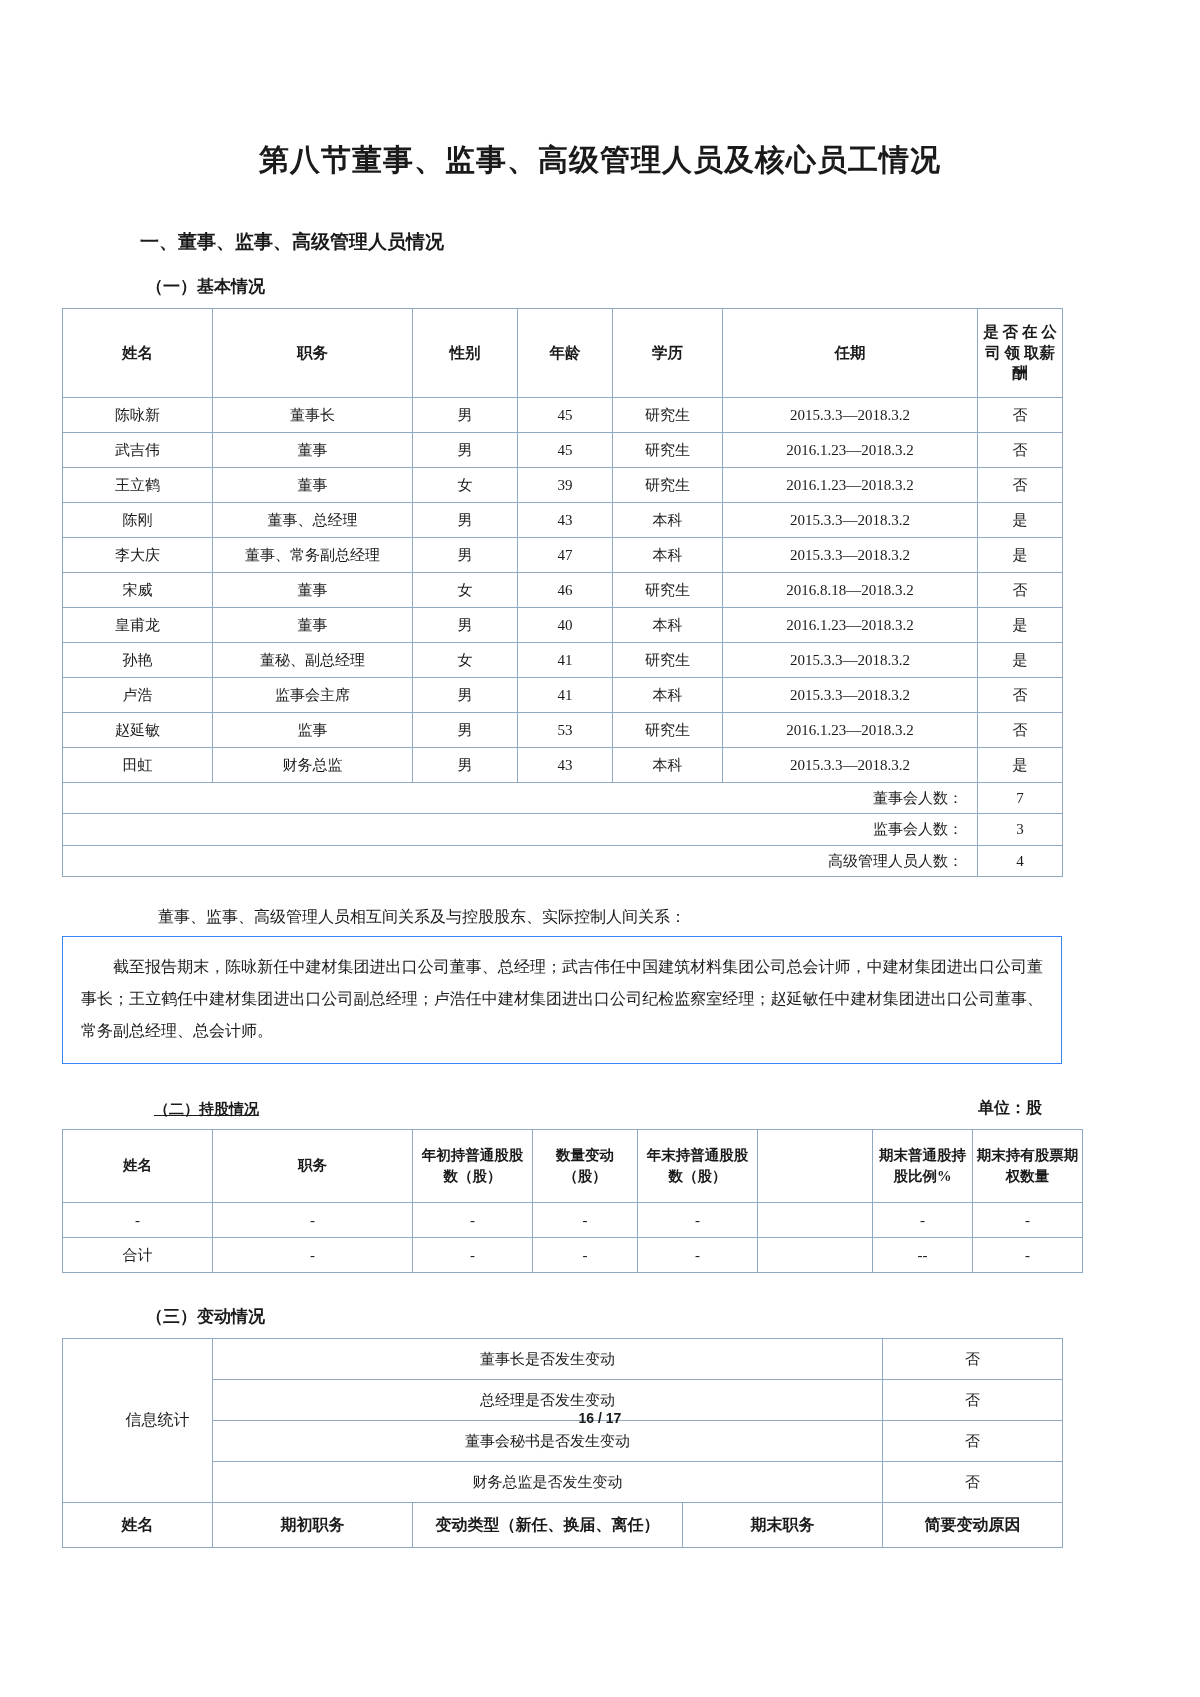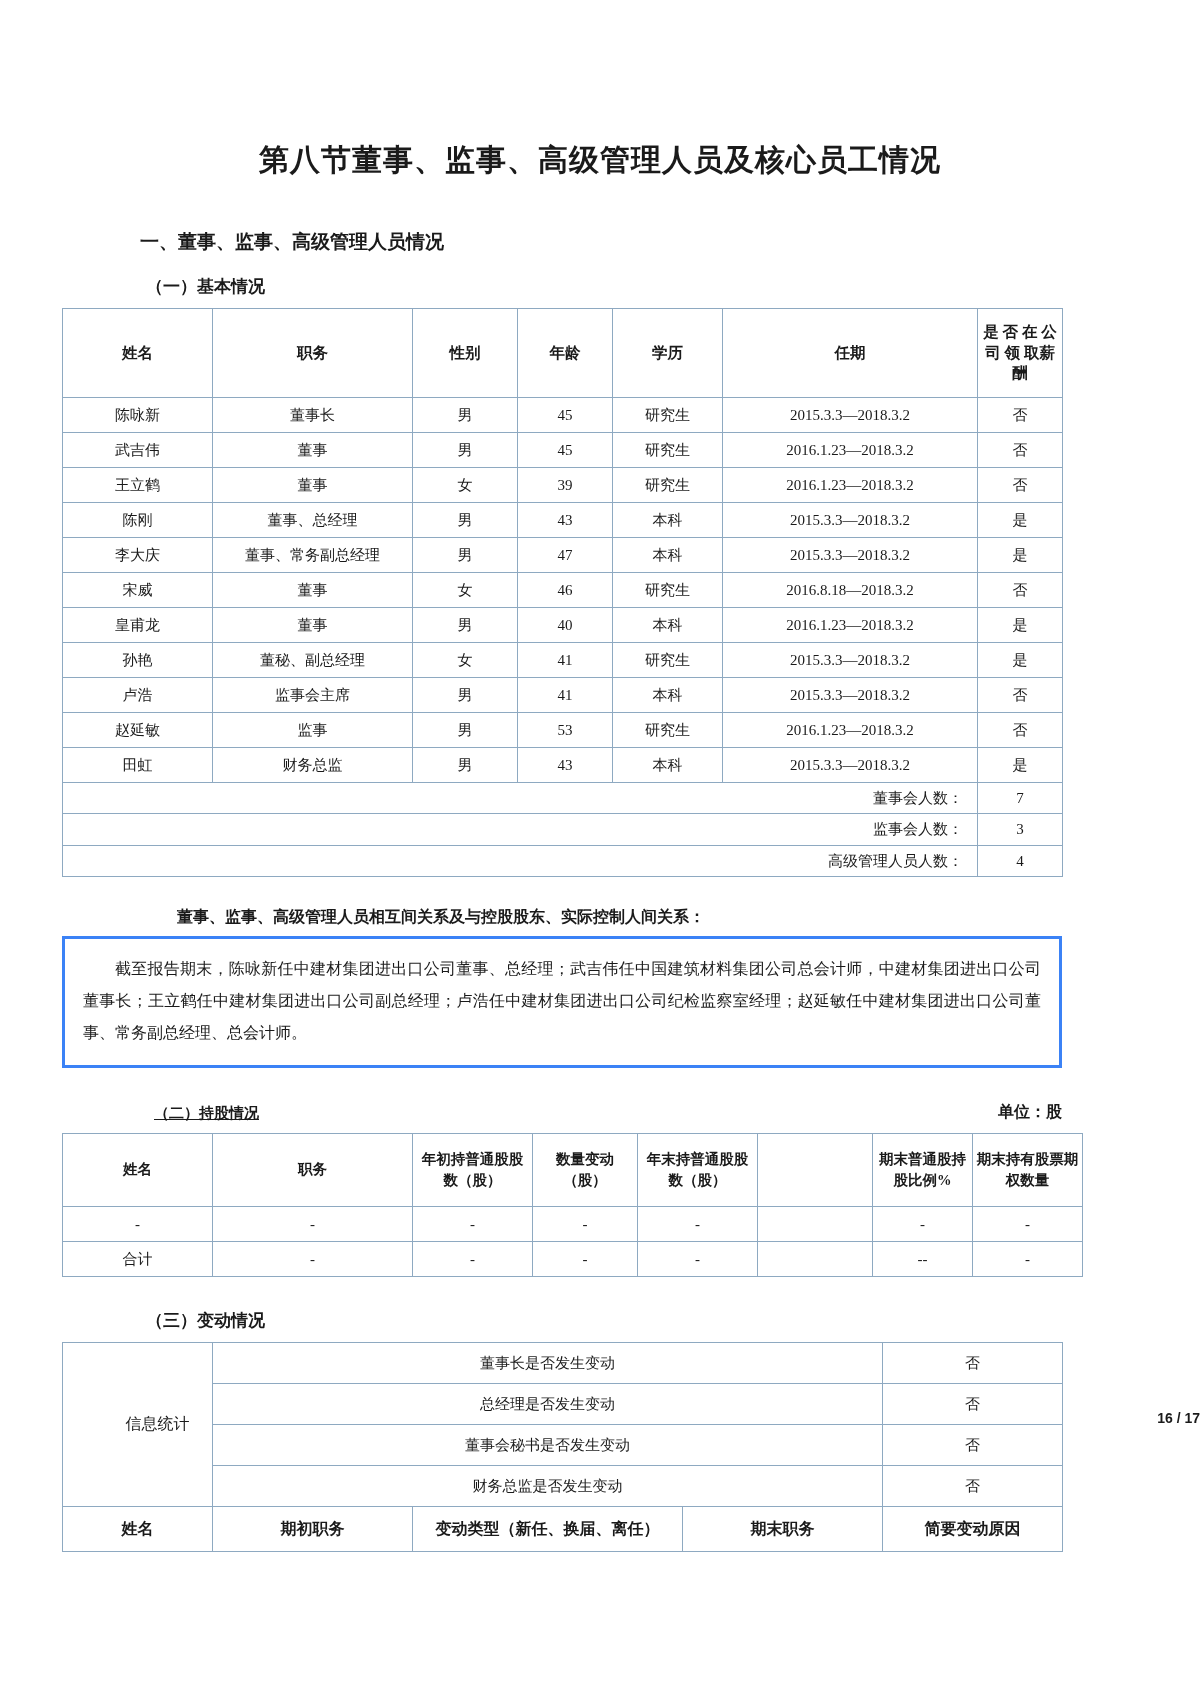--- a/index.html
+++ b/index.html
@@ -62,25 +62,25 @@
     height: 78px;
   }
   .row-cell { height: 24px; }
   .sum-label {
     text-align: right;
     padding-right: 14px;
     font-weight: normal;
   }
   .note-line {
     font-size: 16px;
-    font-weight: bold;
-    margin: 30px 0 8px 77px;
+    font-weight: normal;
+    margin: 30px 0 8px 58px;
   }
   .para-box {
-    border: 3px solid #3b82f6;
+    border: 1px solid #3b82f6;
     width: 1000px;
     margin-left: -38px;
     box-sizing: border-box;
     padding: 14px 18px 16px 18px;
     font-size: 16px;
     line-height: 2.0;
     text-align: justify;
   }
   .para-box p {
     margin: 0;
@@ -95,21 +95,21 @@
   }
   .sec-head-row .left {
     font-size: 15px;
     font-weight: bold;
     margin-left: 92px;
     text-decoration: underline;
   }
   .sec-head-row .right {
     font-size: 16px;
     font-weight: bold;
-    margin-right: 0;
+    margin-right: 20px;
   }
   .holding-hdr td {
     height: 62px;
     font-weight: bold;
     font-size: 14.5px;
     line-height: 1.45;
   }
   .h3-standalone {
     font-size: 17px;
     font-weight: bold;
@@ -127,21 +127,21 @@
   .change-table tr.last-row td {
     font-weight: bold;
     font-size: 16px;
     height: 34px;
   }
   .page-footer {
     position: absolute;
     bottom: 74px;
     left: 0;
     width: 1200px;
-    text-align: right;
+    text-align: center;
     font-size: 14px;
     font-weight: bold;
     font-family: "Liberation Sans", sans-serif;
   }
 </style>
 </head>
 <body>
 
 <div class="page">
 

